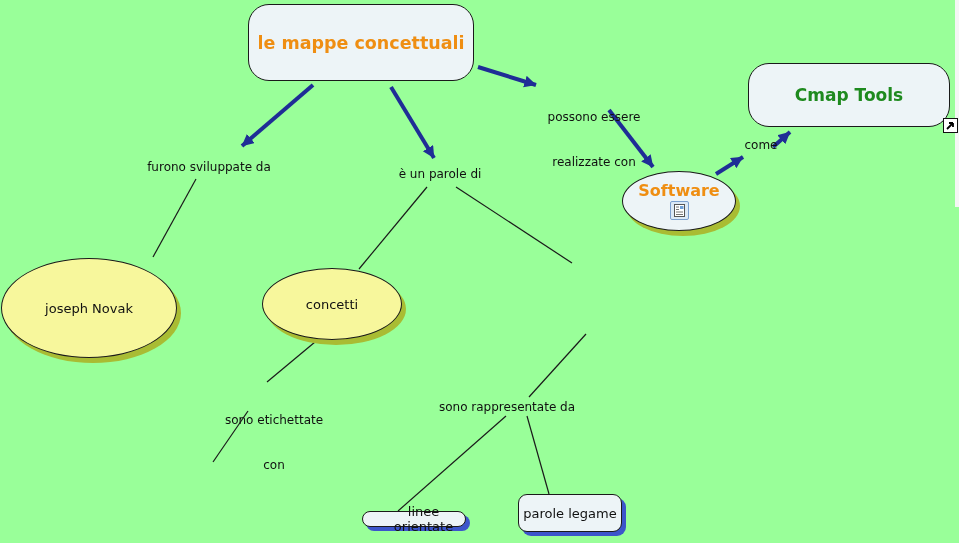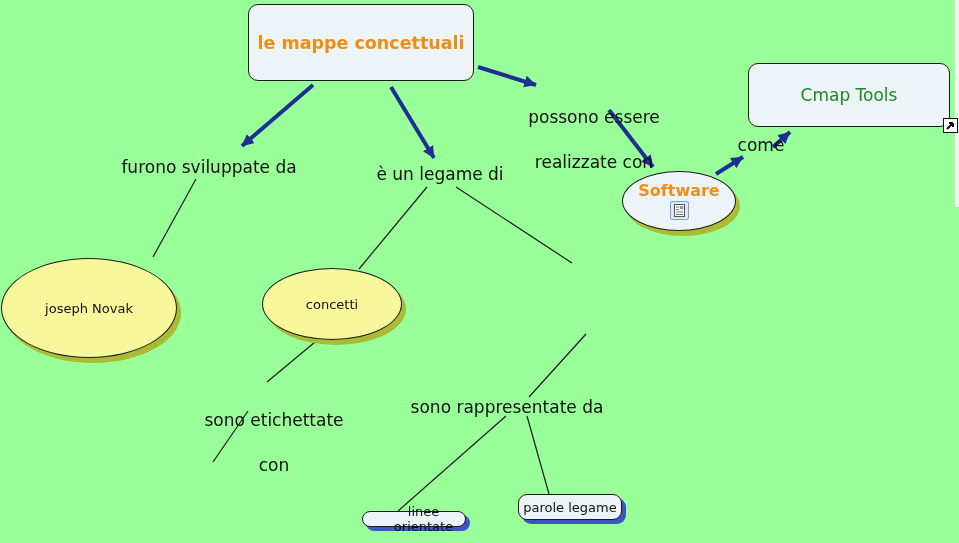--- a/index.html
+++ b/index.html
@@ -7,38 +7,38 @@
   #canvas{
     position:relative;width:959px;height:543px;overflow:hidden;
     background:#99ff99;
   }
   svg.connectors{position:absolute;left:0;top:0;z-index:1;}
   .node{
     position:absolute;z-index:2;display:flex;align-items:center;justify-content:center;
     box-sizing:border-box;color:#111;text-align:center;
   }
   .rectnode{
-    background:#edf4f7;border:1.6px solid #1a1a1a;border-radius:10px;
+    background:#edf4f7;border:1.6px solid #1a1a1a;border-radius:21px;
   }
   .smallrect{
     background:#edf4f7;border:1.4px solid #1a1a1a;border-radius:9px;
     box-shadow:4px 4px 0 #3c55cb;font-size:13px;
   }
   .ellipse{
     border:1.7px solid #1a1a1a;border-radius:50%;
     box-shadow:4px 5px 0 #a9bc33;font-size:13px;
   }
   .yellow{background:#f7f79c;}
   .whiteellipse{background:#edf4f7;flex-direction:column;text-align:right;}
   .maintitle{color:#ef8e12;font-weight:bold;font-size:17.5px;}
-  .cmaptitle{color:#1e8a1e;font-weight:normal;font-size:17px;}
+  .cmaptitle{color:#1e8a1e;font-weight:bold;font-size:17px;}
   .softwaretitle{color:#ef8e12;font-weight:bold;font-size:16px;line-height:18px;}
   .linklabel{
     position:absolute;z-index:2;transform:translateX(-50%);
-    font-size:17px;line-height:15px;color:#101010;text-align:center;white-space:pre;
+    font-size:12px;line-height:15px;color:#101010;text-align:center;white-space:pre;
   }
   .resource-icon{
     width:17px;height:17px;margin-top:1px;
     border:1px solid #7ca0cf;background:#dce9f6;border-radius:2px;
     display:flex;align-items:center;justify-content:center;
   }
   .corner-icon{
     position:absolute;left:943px;top:118px;width:15px;height:15px;z-index:3;
     background:#ffffff;border:1px solid #111;box-sizing:border-box;
     display:flex;align-items:center;justify-content:center;
@@ -116,27 +116,27 @@
   <div class="node ellipse yellow" style="left:262px;top:268px;width:140px;height:72px;">
     <span>concetti</span>
   </div>
 
 
 
   <div class="node smallrect" style="left:362px;top:511px;width:104px;height:16px;padding-left:19px;">
     <span>linee orientate</span>
   </div>
 
-  <div class="node smallrect" style="left:518px;top:494px;width:104px;height:26px;">
+  <div class="node smallrect" style="left:518px;top:494px;width:104px;height:38px;">
     <span>parole legame</span>
   </div>
 
   <div class="linklabel" style="left:209px;top:160px;">furono sviluppate da</div>
 
-  <div class="linklabel" style="left:440px;top:167px;">è un legame di</div>
+  <div class="linklabel" style="left:440px;top:167px;">è un parole di</div>
 
   <div class="linklabel" style="left:594px;top:80px;">
     <div>possono essere</div>
     <div>realizzate con</div>
   </div>
 
   <div class="linklabel" style="left:761px;top:138px;">come</div>
 
   <div class="linklabel" style="left:274px;top:383px;">
     <div>sono etichettate</div>

